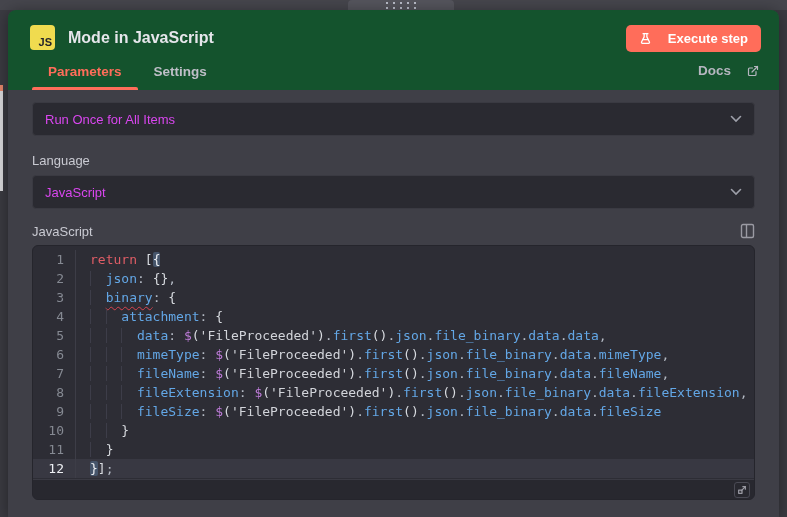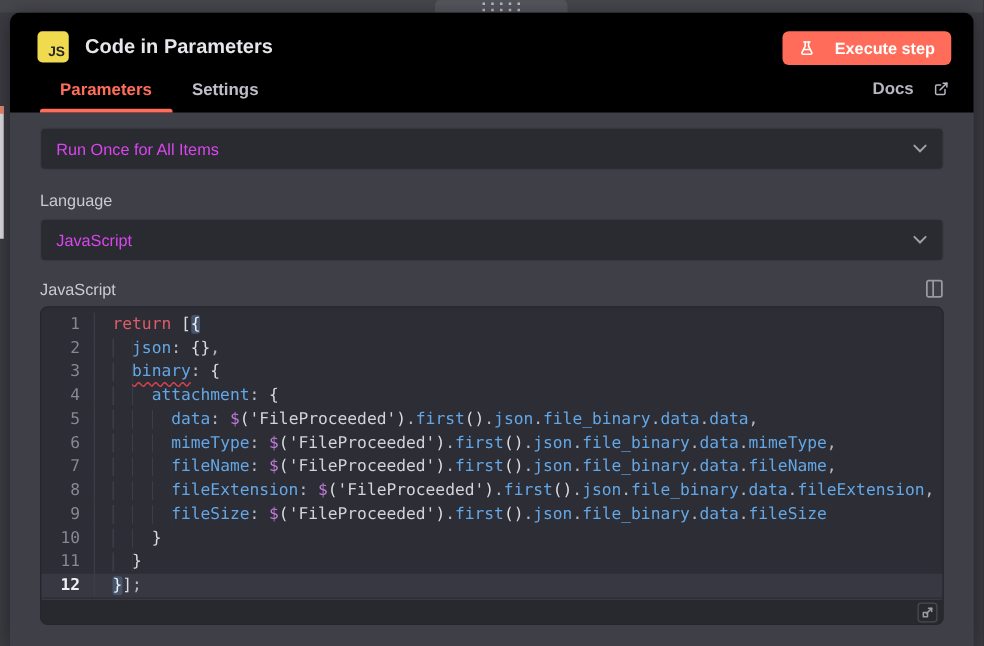--- a/index.html
+++ b/index.html
@@ -17,21 +17,21 @@
   .dots { display:grid; grid-template-columns:repeat(5,2px); grid-template-rows:repeat(2,2px); gap:3px 5px; }
   .dots i { background:#b9bdc9; width:2px; height:2px; }
   
   .edge-node { position:absolute; left:0; top:85px; width:3px; height:106px; background:#dcdcde; }
   .edge-node::before { content:""; position:absolute; left:0; top:0; width:3px; height:6px; background:#e8876b; }
 
   
   .modal { position:absolute; left:8px; top:10px; width:771px; height:507px;
     background:#3f3f47; border-radius:8px 8px 0 0; overflow:hidden;
     box-shadow:0 2px 16px rgba(0,0,0,.4); }
-  .m-header { position:relative; height:80px; background:#000000; }
+  .m-header { position:relative; height:80px; background:#14532d; }
   .title-row { position:absolute; left:22px; top:15px; display:flex; align-items:center; gap:13px; }
   .js-badge { width:25px; height:25px; background:var(--badge,#f0db4f); border-radius:4px;
     display:flex; align-items:flex-end; justify-content:flex-end; padding:2px 3px;
     font-weight:bold; font-size:11px; color:#25252a; letter-spacing:0; }
   .node-title { font-size:16px; font-weight:bold; color:#e6e6eb; }
   .execute { position:absolute; right:18px; top:15px; height:27px; display:flex; align-items:center; gap:16px;
     background:var(--accent,#ff6d5a); border:none; border-radius:5px; padding:0 13px;
     color:#fff; font-size:13px; font-weight:bold; font-family:inherit; cursor:pointer; }
   .tab-row { position:absolute; left:0; right:0; bottom:0; height:33px; display:flex; align-items:flex-end; padding-left:24px; }
   .tab { position:relative; height:33px; line-height:30px; padding:0 16px; font-size:13.5px; font-weight:bold;
@@ -55,21 +55,21 @@
 
   
   .editor { background:#2d2d35; border:1px solid #25252c; border-radius:6px; overflow:hidden; }
   .code-lines { padding:4px 0 1px 0; font-family:"DejaVu Sans Mono","Liberation Mono",monospace;
     font-size:13px; line-height:19px; }
   .cl { display:flex; }
   .cl .gut { flex:0 0 43px; text-align:right; padding-right:11px; color:#858992;
     border-right:1px solid #3d3d47; user-select:none; }
   .cl .code { padding-left:14px; white-space:pre; }
   .cl.active { background:#383842; }
-  .cl.active .gut { color:#eef0f4;font-weight:bold; }
+  .cl.active .gut { color:#eef0f4; }
   .tk-ind { background-image:repeating-linear-gradient(90deg,#3d3d49 0,#3d3d49 1px,transparent 1px,transparent 2ch); }
   .tk-kw  { color:#df5d66; }
   .tk-prop{ color:#63a7e6; }
   .tk-pun { color:#b4bac4; }
   .tk-brc { color:#d8dbe0; }
   .tk-str { color:#d2d4da; }
   .tk-dlr { color:#bd7bd8; }
   .tk-err { color:#63a7e6; text-decoration:underline wavy #d8434f; text-decoration-thickness:1px; text-underline-offset:4px; }
   .tk-match { color:#edeff3; background:#46556b; border-radius:2px; }
   .editor-footer { height:20px; background:#28282f; border-top:1px solid #3a3a43;
@@ -97,21 +97,21 @@
         <i></i>
     </span>
   </div>
   <div class="edge-node"></div>
 
   <div class="modal">
 
     <div class="m-header">
       <div class="title-row">
         <span class="js-badge">JS</span>
-        <span class="node-title">Code in Parameters</span>
+        <span class="node-title">Mode in JavaScript</span>
       </div>
 
       <button class="execute">
         <span style="display:flex">
           <svg width="13" height="13" viewBox="0 0 24 24" fill="none" stroke="#ffffff" stroke-width="2.4" stroke-linecap="round" stroke-linejoin="round">
             <path d="M9.5 3v6L4.7 18.5A1.8 1.8 0 0 0 6.3 21h11.4a1.8 1.8 0 0 0 1.6-2.5L14.5 9V3"></path>
             <line x1="7.5" y1="3" x2="16.5" y2="3"></line>
             <line x1="7.5" y1="14" x2="16.5" y2="14"></line>
           </svg>
         </span>

